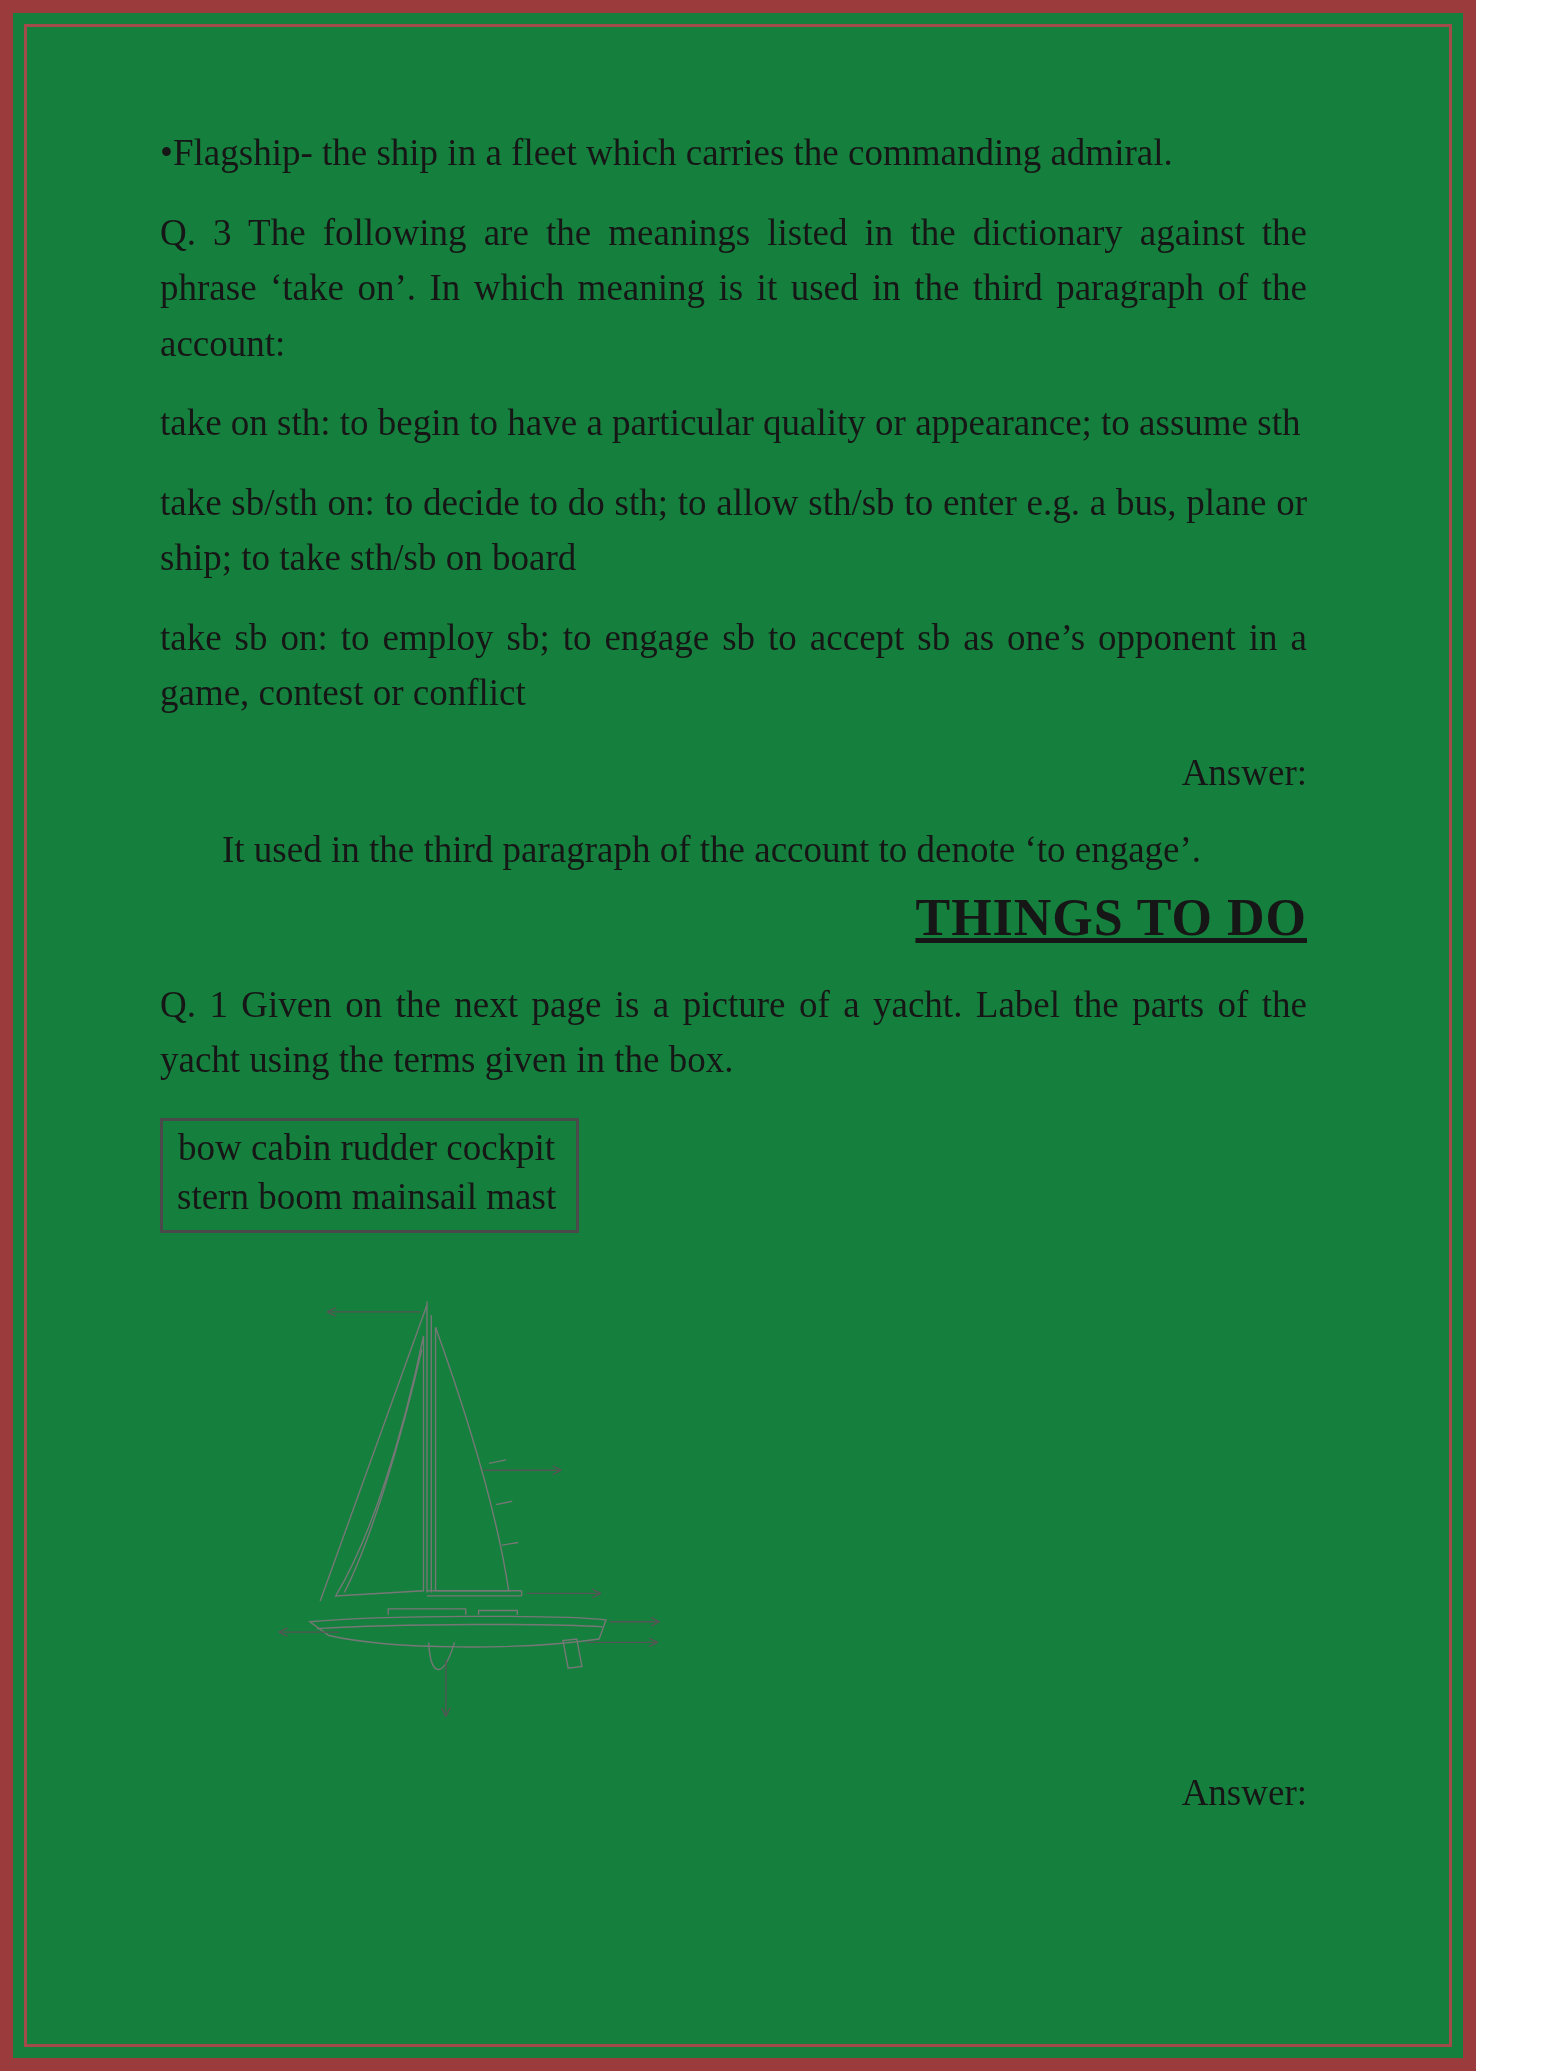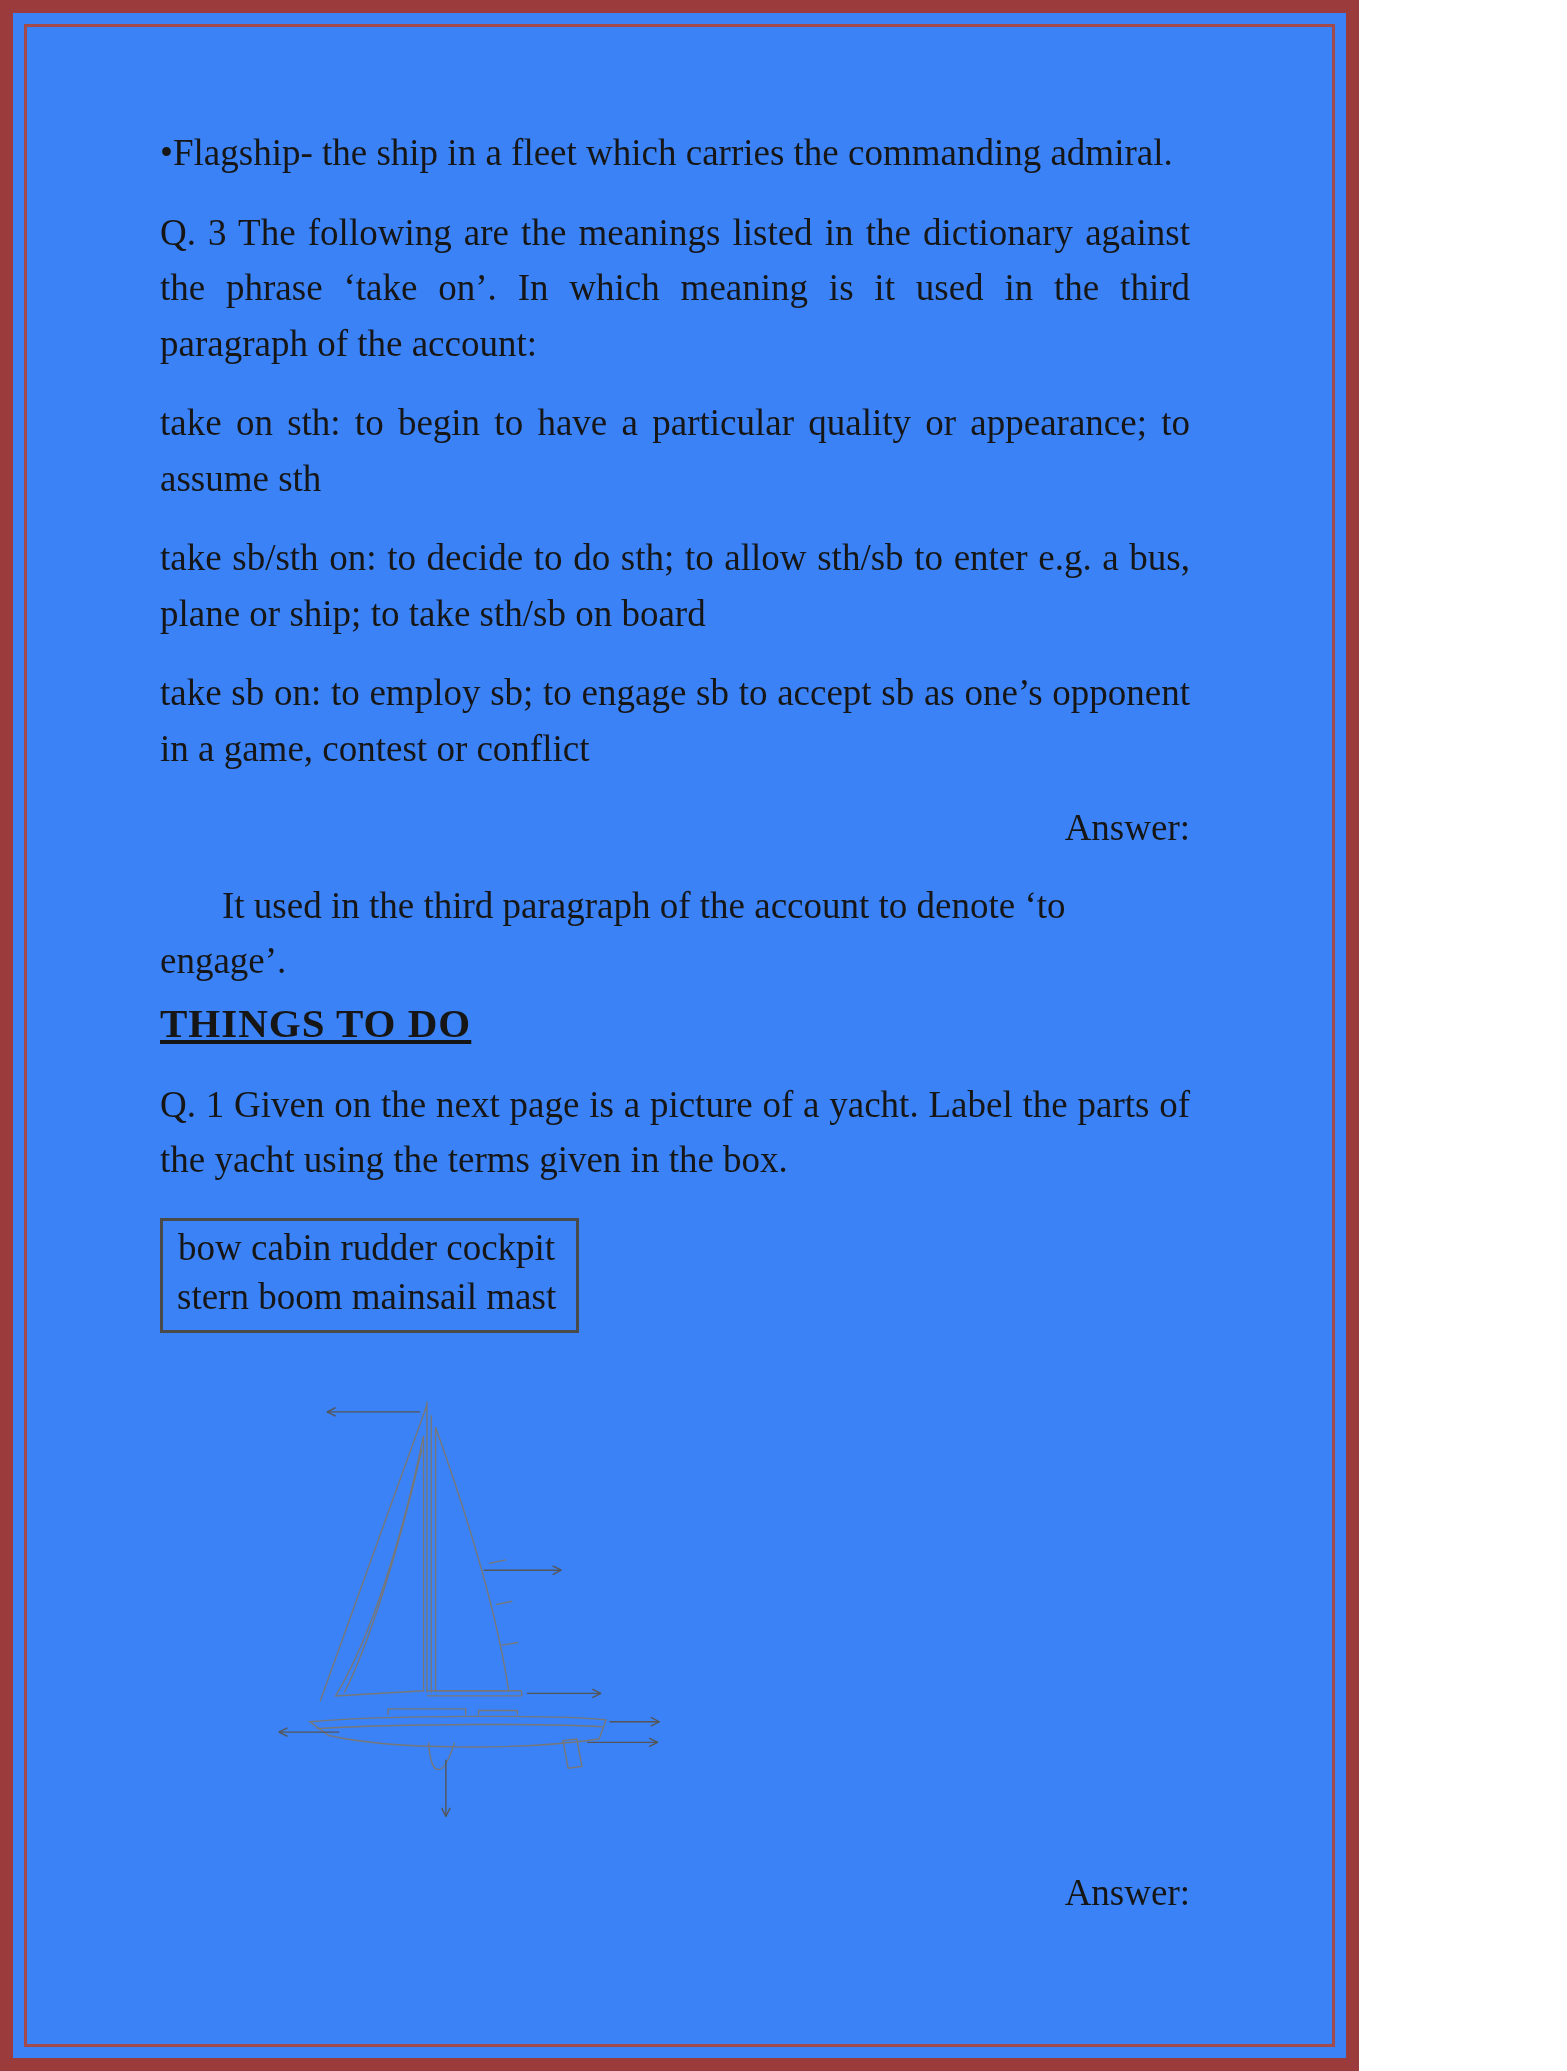--- a/index.html
+++ b/index.html
@@ -3,25 +3,25 @@
 <meta charset="utf-8">
 <style>
   * { box-sizing: border-box; }
   html, body { margin: 0; padding: 0; background: #ffffff; }
   body {
     font-family: "Liberation Serif", "DejaVu Serif", serif;
     color: #161616;
     width: 1567px;
   }
   .page {
-    width: 1359px;
+    width: 1476px;
     height: 2071px;
     border: 13px solid #9c3b3b;
     padding: 11px;
-    background: #3b82f6;
+    background: #15803d;
   }
   .inner {
     width: 100%;
     height: 100%;
     border: 3px solid #a34a4a;
     padding: 98px 142px 40px 133px;
     overflow: hidden;
   }
   .para {
     font-size: 37px;
@@ -29,23 +29,23 @@
     text-align: justify;
     margin: 0 0 24px 0;
   }
   .answer-label { text-align: right; margin-bottom: 22px; }
   .answer-line {
     text-align: left;
     text-indent: 62px;
     margin-bottom: 10px;
   }
   .heading {
-    font-size: 41px;
+    font-size: 52px;
     font-weight: bold;
-    text-align: left;
+    text-align: right;
     margin: 2px 0 30px 0;
   }
   .heading span {
     text-decoration: underline;
     letter-spacing: 1px;
   }
   .terms-box {
     display: inline-block;
     border: 3px solid #4a4a4a;
     padding: 2px 20px 8px 14px;

